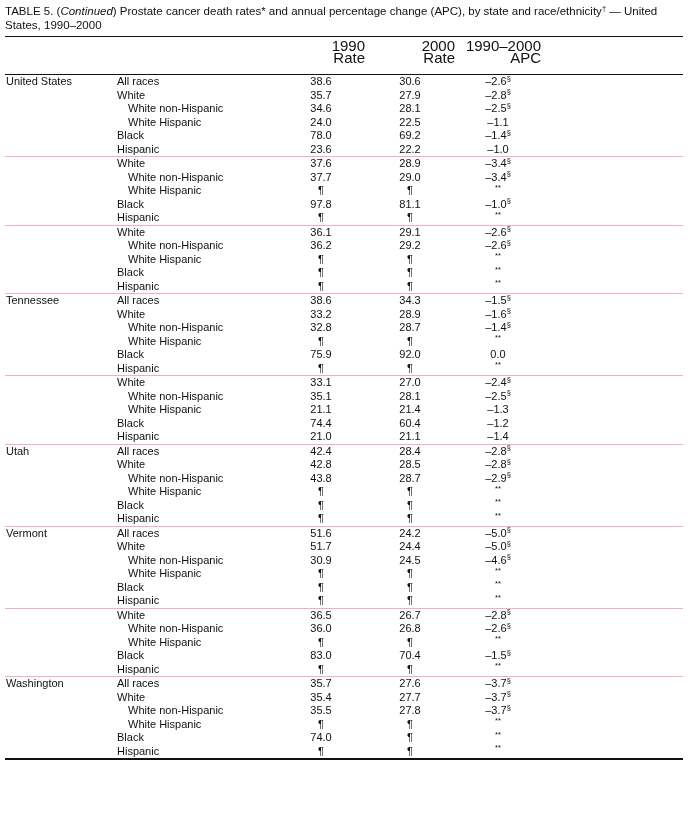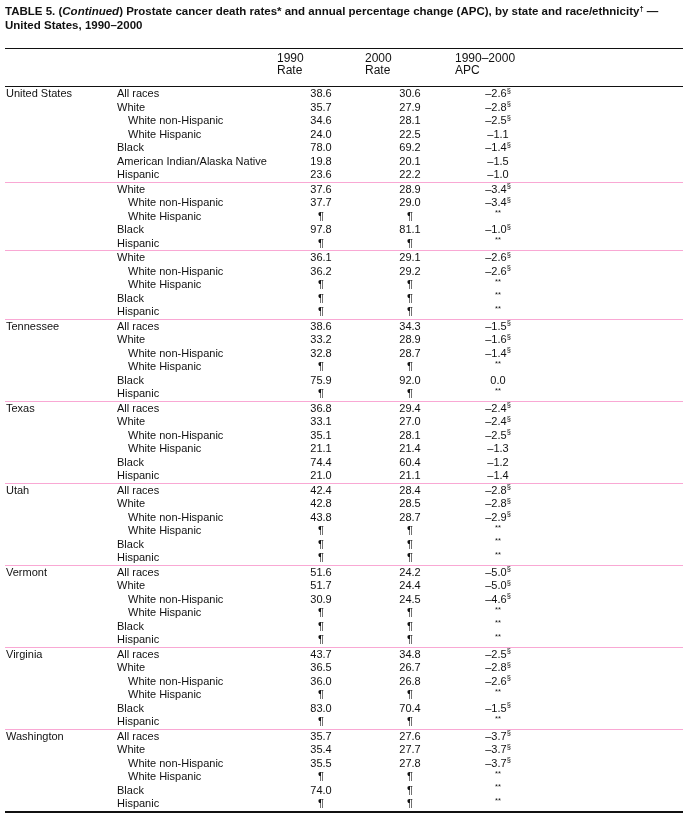--- a/index.html
+++ b/index.html
@@ -14,46 +14,46 @@
     -webkit-font-smoothing: antialiased;
   }
   .page {
     box-sizing: border-box;
     width: 688px;
     height: 829px;
     padding: 4px 5px 0 5px;
   }
   .title {
     font-size: 11.5px;
-    font-weight: bold;
+    font-weight: normal;
     line-height: 14px;
-    margin-bottom: 16px;
+    margin-bottom: 4px;
   }
   .title .ital { font-style: italic; }
   sup {
     font-size: 7.5px;
     line-height: 0;
     position: relative;
     top: 0.5px;
   }
   table {
     border-collapse: collapse;
     width: 100%;
     table-layout: fixed;
     border-bottom: 2px solid #111;
   }
   thead {
     border-top: 1px solid #111;
     border-bottom: 1px solid #111;
   }
   thead th {
     font-weight: normal;
-    font-size: 12px;
+    font-size: 15px;
     line-height: 12px;
-    text-align: left;
+    text-align: right;
     vertical-align: bottom;
     padding: 3px 0 10px 0;
   }
   tbody { border-top: 1px solid #f9a8d4; }
   td {
     font-size: 11px;
     line-height: 13.5px;
     height: 13.5px;
     padding: 0 2px;
     white-space: nowrap;
@@ -136,28 +136,20 @@
         <tr>
           <td class="col-state"></td>
           <td class="col-race">Black</td>
           <td class="num">78.0</td>
           <td class="num">69.2</td>
           <td class="num"><span>–1.4</span><sup>§</sup></td>
           <td></td>
         </tr>
         <tr>
           <td class="col-state"></td>
-          <td class="col-race">American Indian/Alaska Native</td>
-          <td class="num">19.8</td>
-          <td class="num">20.1</td>
-          <td class="num"><span>–1.5</span><sup></sup></td>
-          <td></td>
-        </tr>
-        <tr>
-          <td class="col-state"></td>
           <td class="col-race">Hispanic</td>
           <td class="num">23.6</td>
           <td class="num">22.2</td>
           <td class="num"><span>–1.0</span><sup></sup></td>
           <td></td>
         </tr>
       </tbody>
       <tbody>
         <tr>
           <td class="col-state"></td>
@@ -287,28 +279,20 @@
           <td class="col-state"></td>
           <td class="col-race">Hispanic</td>
           <td class="num">¶</td>
           <td class="num">¶</td>
           <td class="num"><span></span><sup>**</sup></td>
           <td></td>
         </tr>
       </tbody>
       <tbody>
         <tr>
-          <td class="col-state">Texas</td>
-          <td class="col-race">All races</td>
-          <td class="num">36.8</td>
-          <td class="num">29.4</td>
-          <td class="num"><span>–2.4</span><sup>§</sup></td>
-          <td></td>
-        </tr>
-        <tr>
           <td class="col-state"></td>
           <td class="col-race">White</td>
           <td class="num">33.1</td>
           <td class="num">27.0</td>
           <td class="num"><span>–2.4</span><sup>§</sup></td>
           <td></td>
         </tr>
         <tr>
           <td class="col-state"></td>
           <td class="col-race indent">White non-Hispanic</td>
@@ -437,28 +421,20 @@
           <td class="col-state"></td>
           <td class="col-race">Hispanic</td>
           <td class="num">¶</td>
           <td class="num">¶</td>
           <td class="num"><span></span><sup>**</sup></td>
           <td></td>
         </tr>
       </tbody>
       <tbody>
         <tr>
-          <td class="col-state">Virginia</td>
-          <td class="col-race">All races</td>
-          <td class="num">43.7</td>
-          <td class="num">34.8</td>
-          <td class="num"><span>–2.5</span><sup>§</sup></td>
-          <td></td>
-        </tr>
-        <tr>
           <td class="col-state"></td>
           <td class="col-race">White</td>
           <td class="num">36.5</td>
           <td class="num">26.7</td>
           <td class="num"><span>–2.8</span><sup>§</sup></td>
           <td></td>
         </tr>
         <tr>
           <td class="col-state"></td>
           <td class="col-race indent">White non-Hispanic</td>

